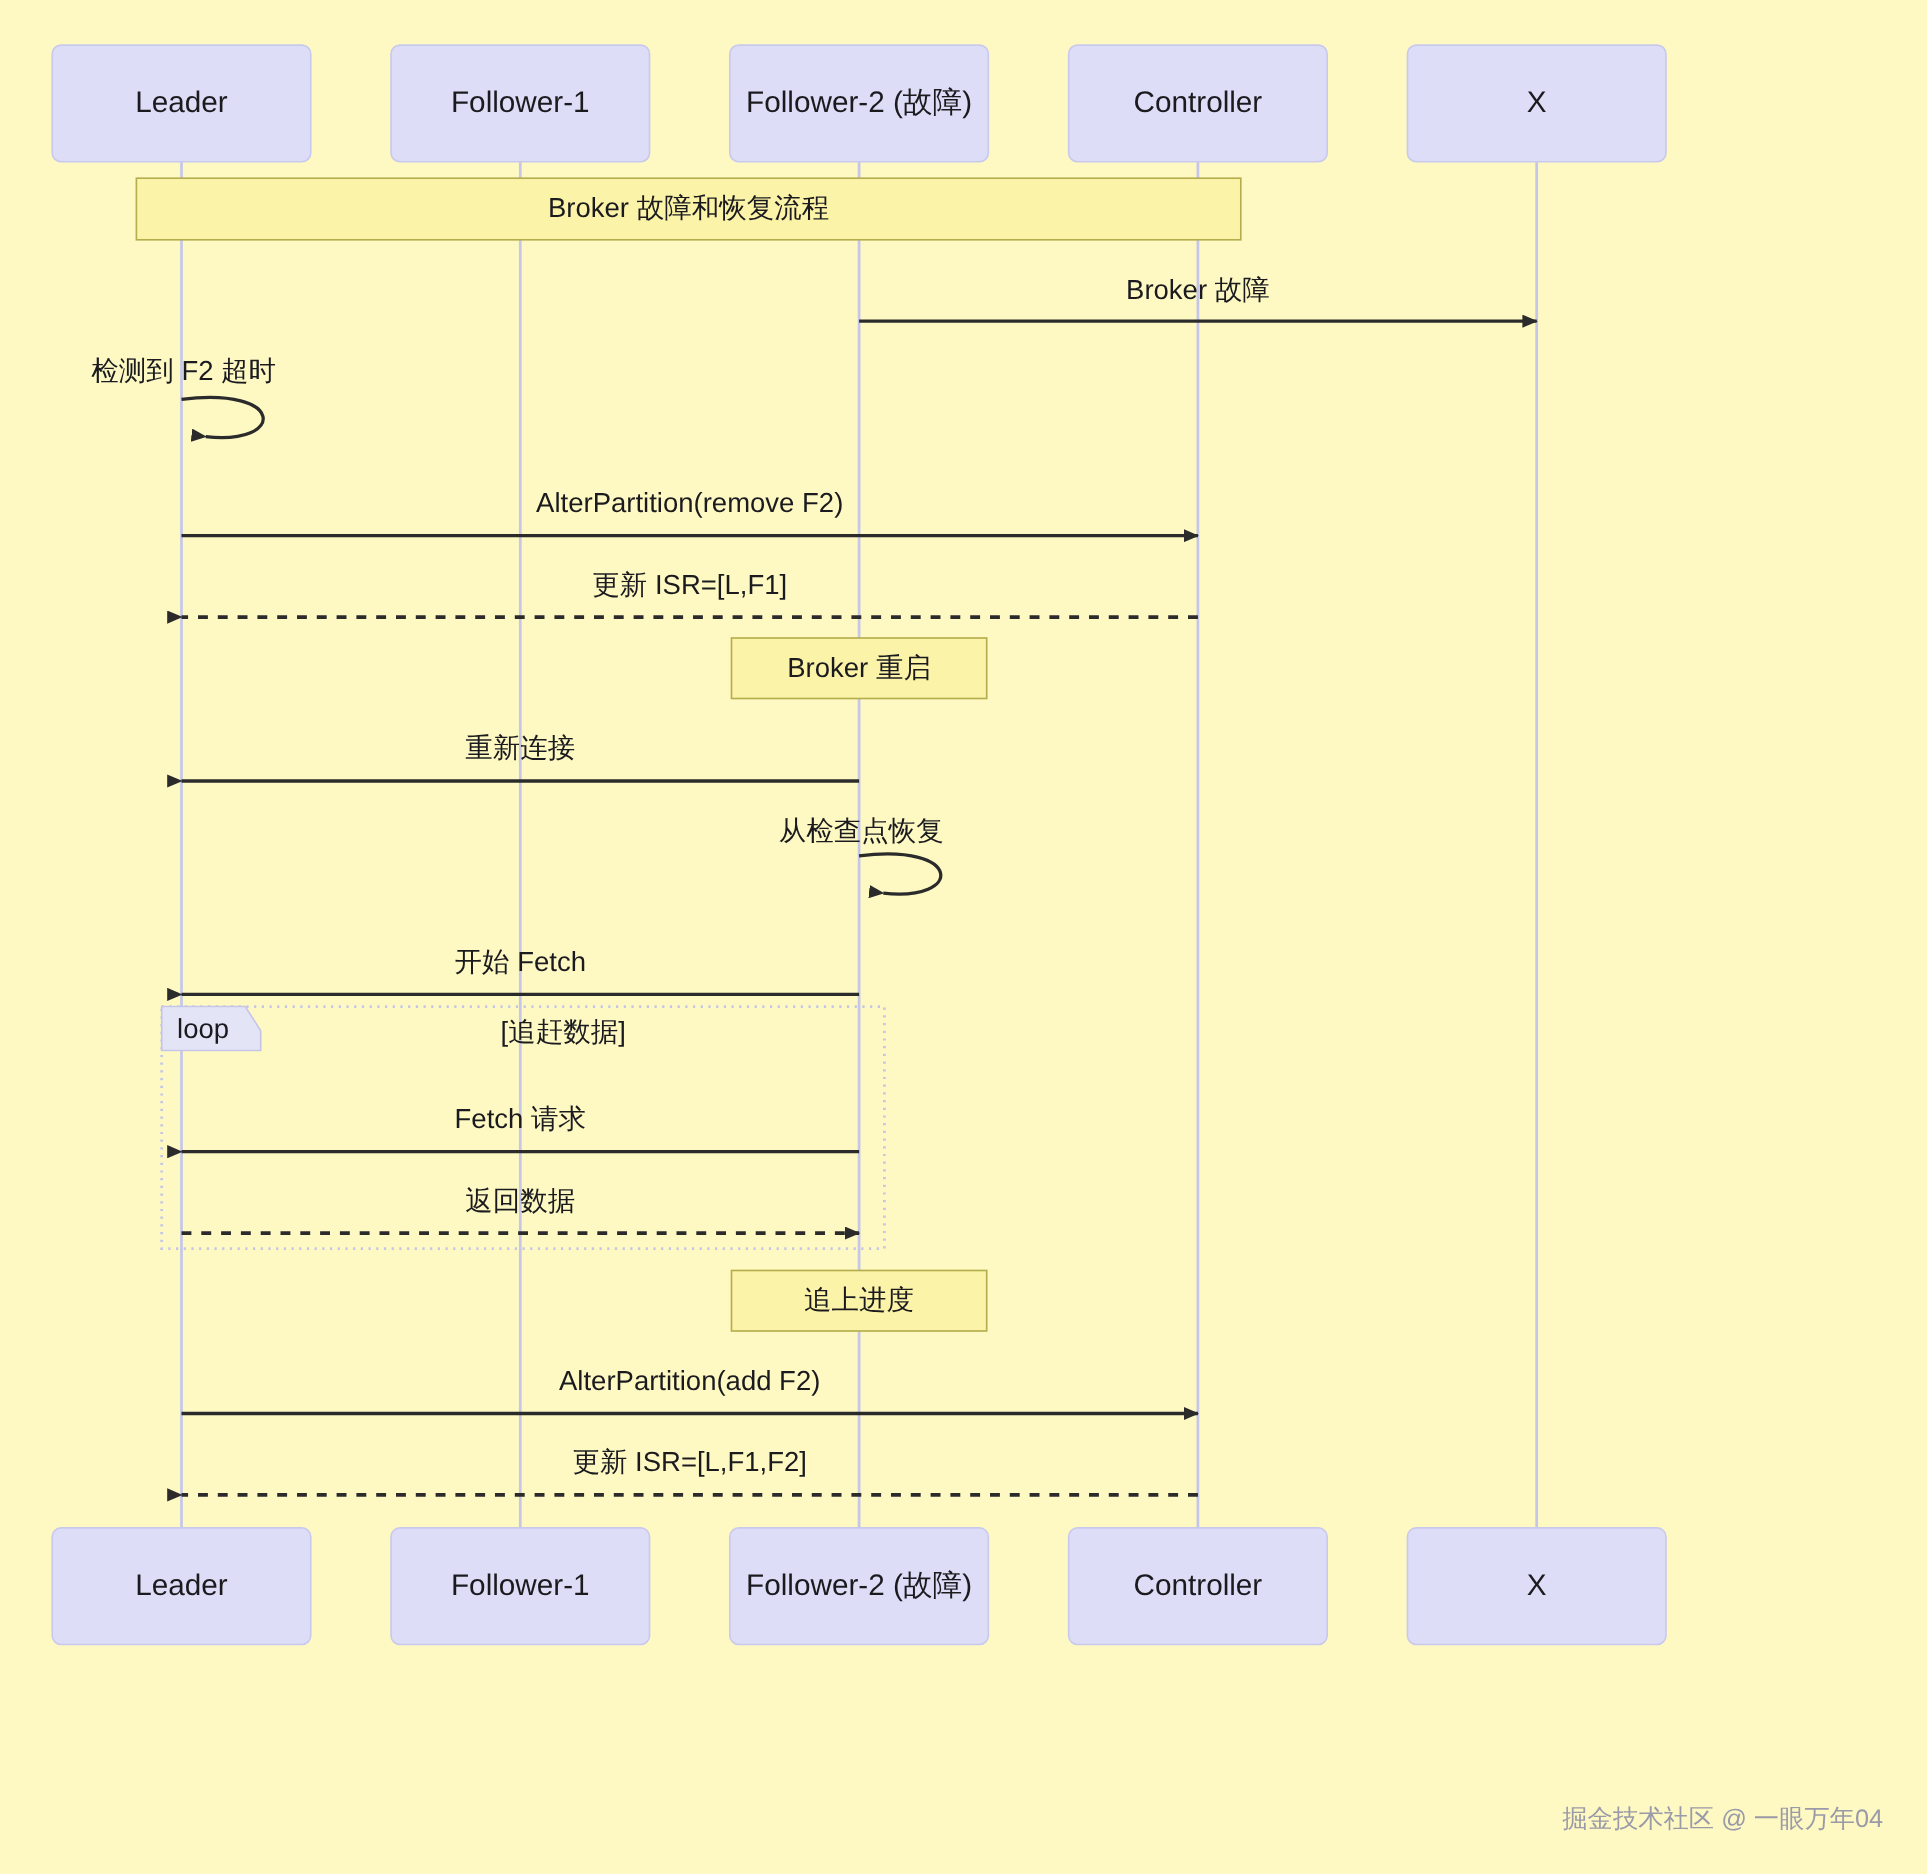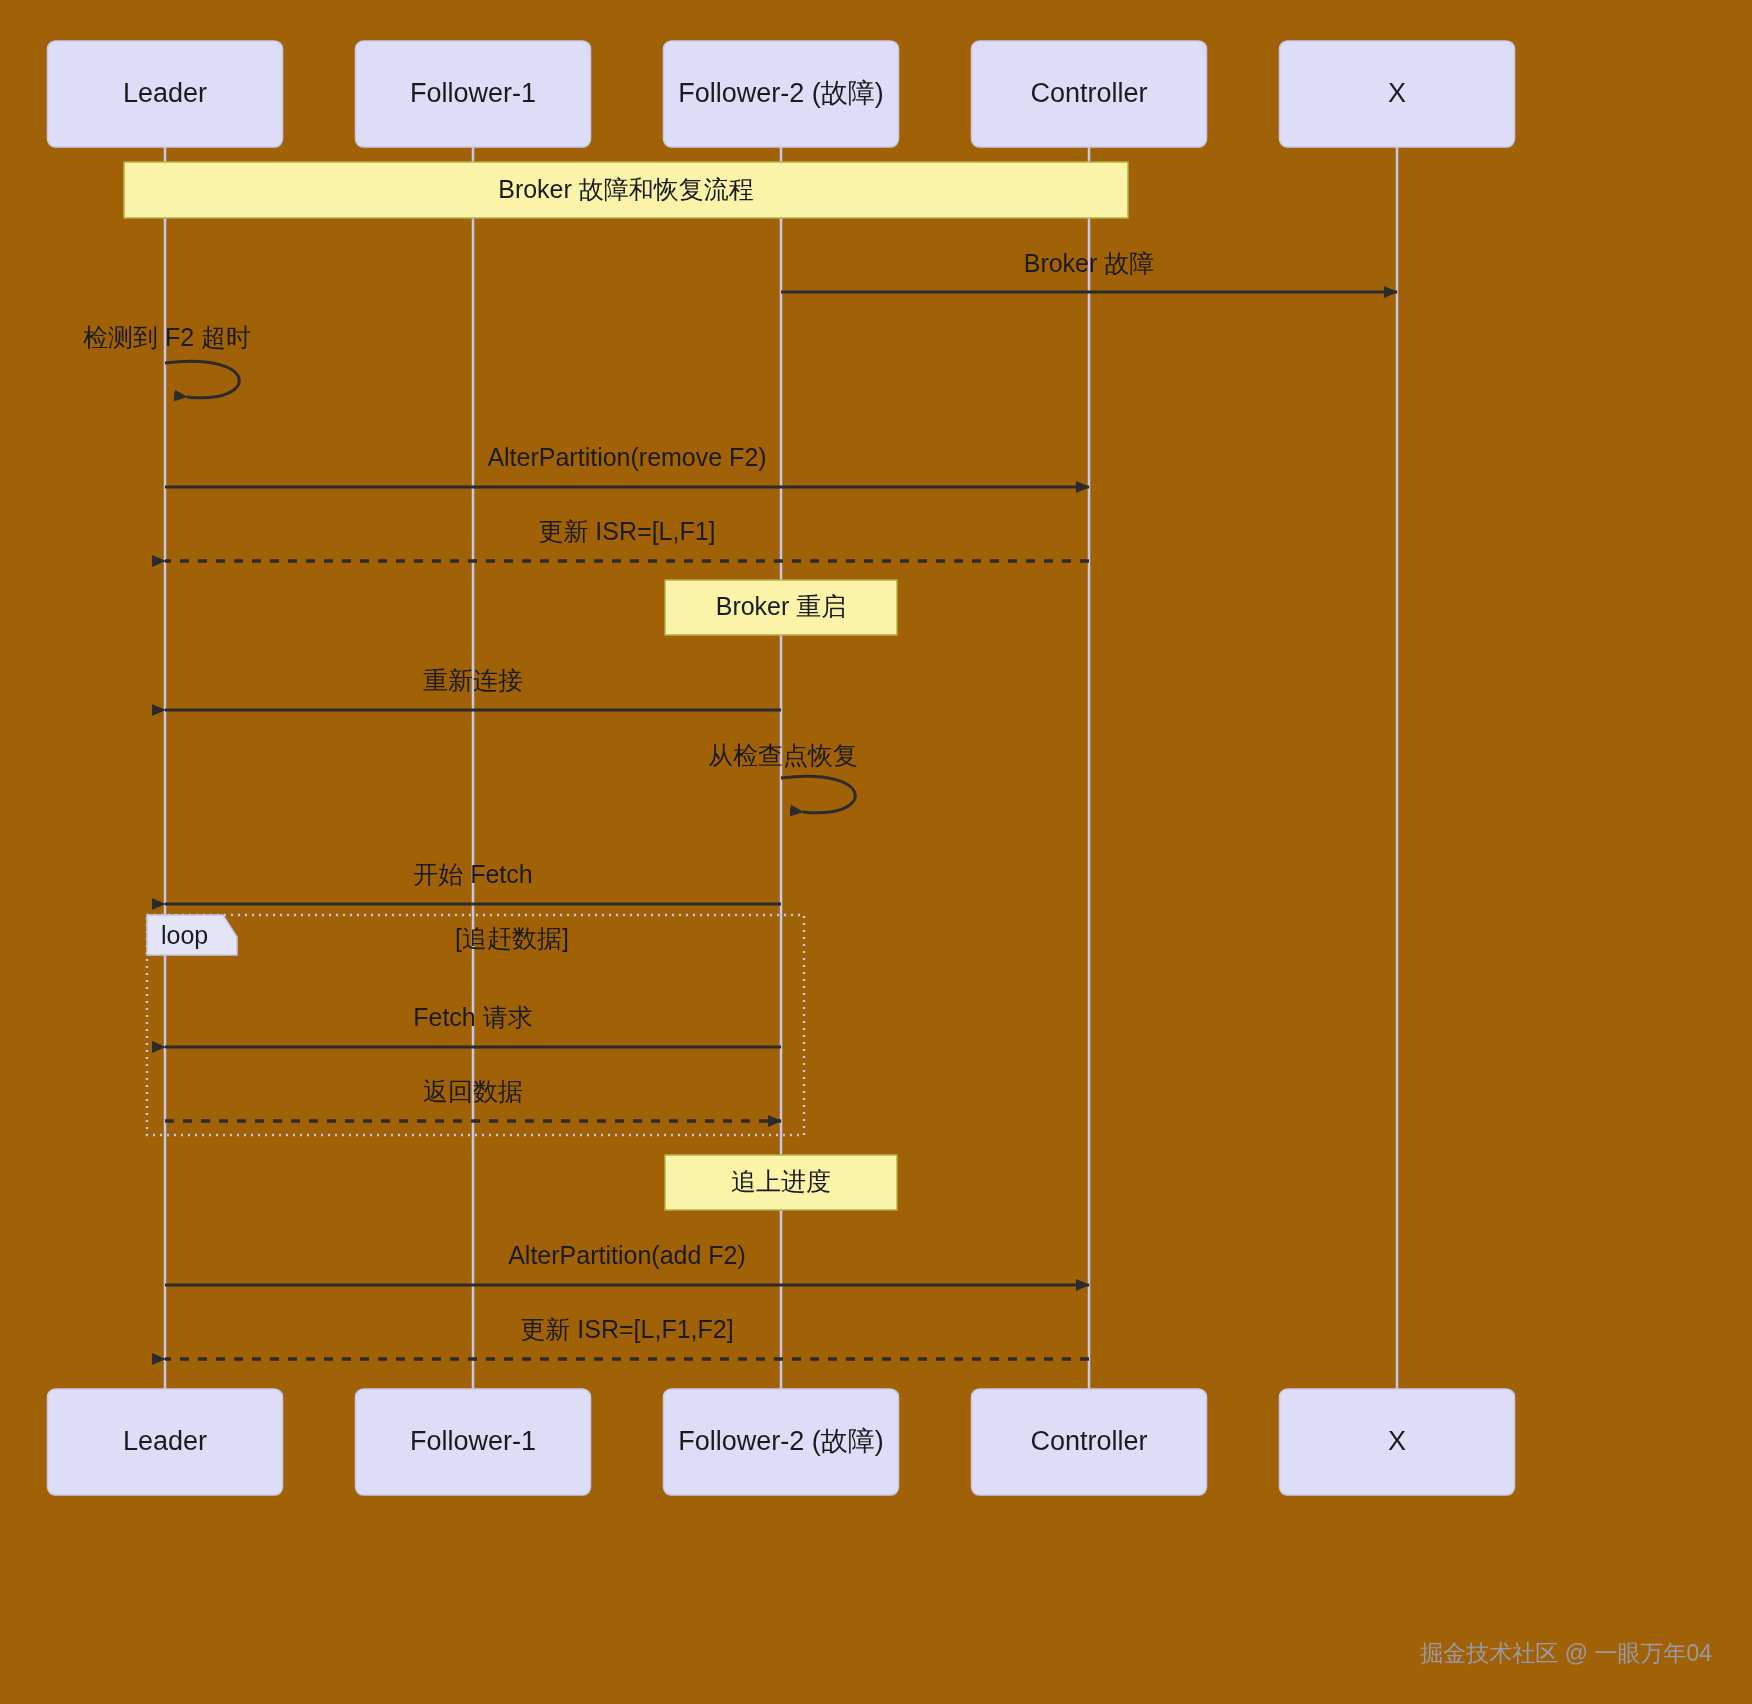--- a/index.html
+++ b/index.html
@@ -8,21 +8,21 @@
     padding: 0;
     background: #f4f5f9;
   }
   body {
     font-family: "Liberation Sans", "DejaVu Sans", sans-serif;
   }
   #stage {
     position: relative;
     width: 1752px;
     height: 1704px;
-    background: #a16207;
+    background: #fef9c3;
     overflow: hidden;
   }
   #diagram-svg {
     position: absolute;
     left: 0;
     top: 0;
     width: 1752px;
     height: 1704px;
   }
   .actor-box {

